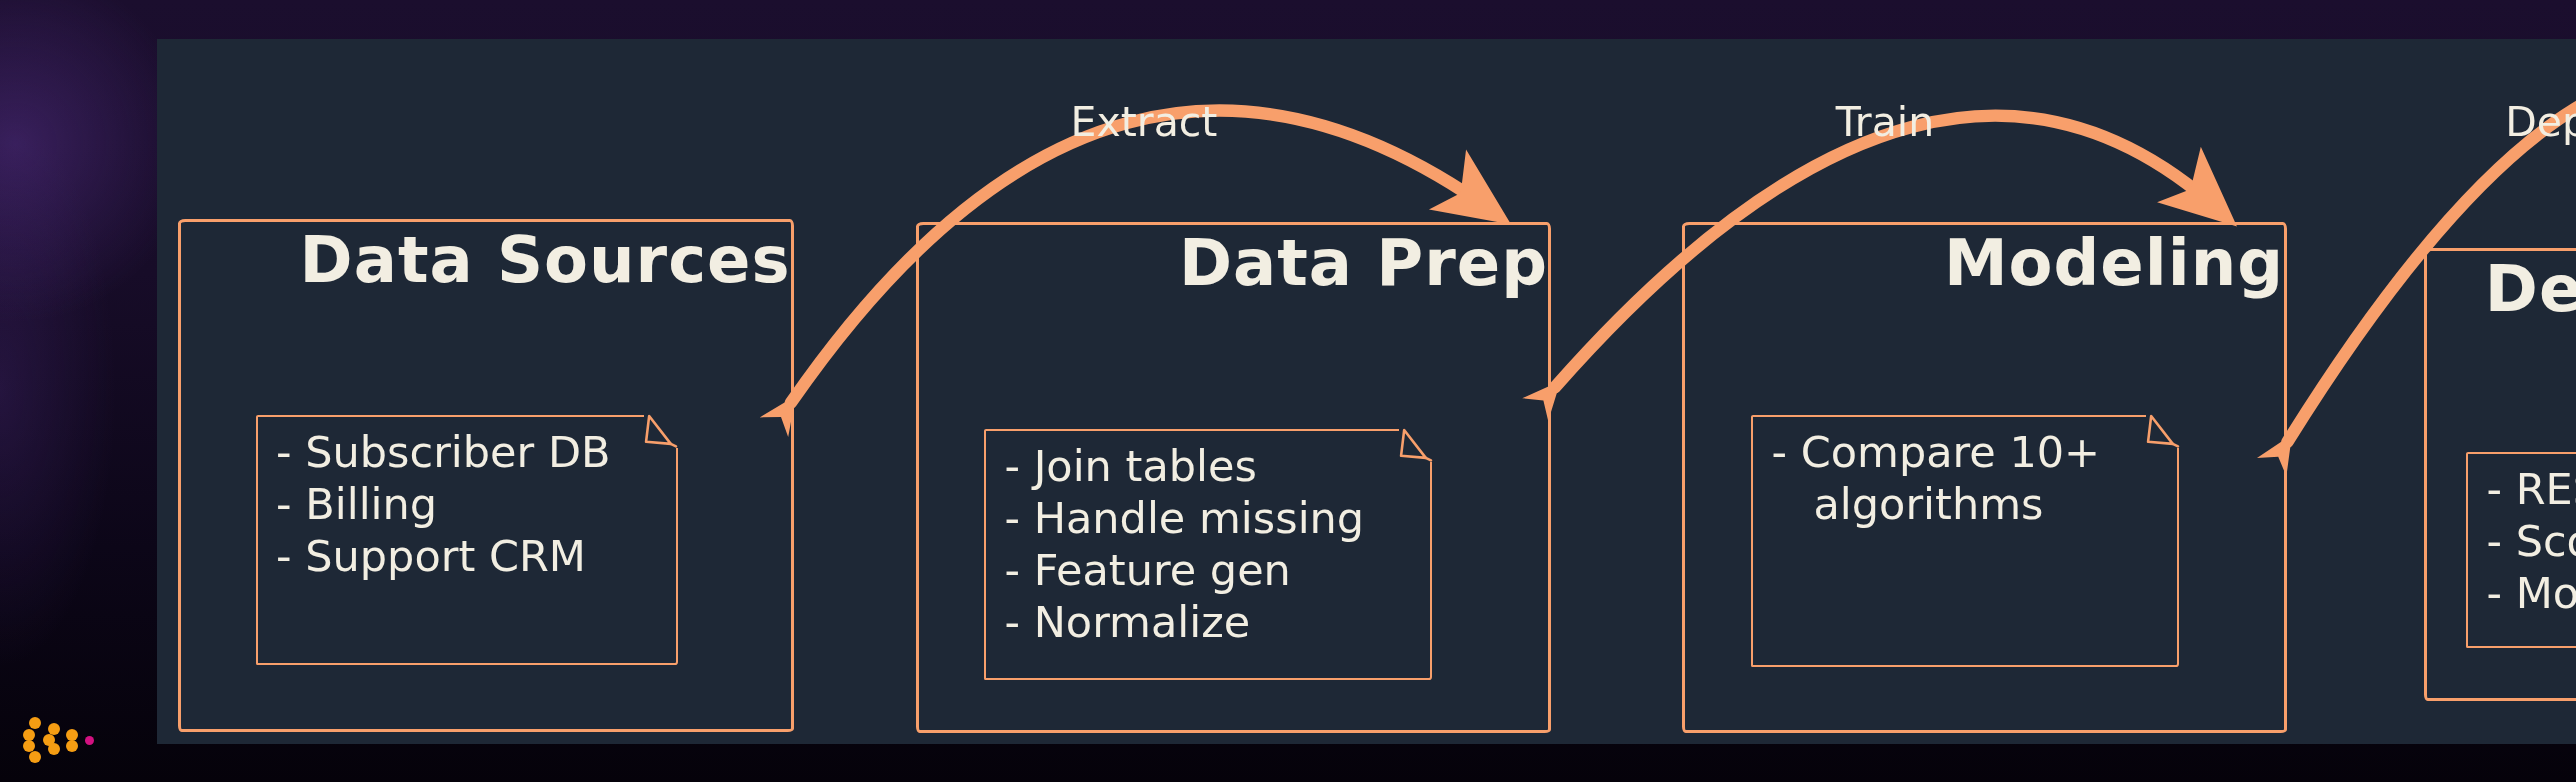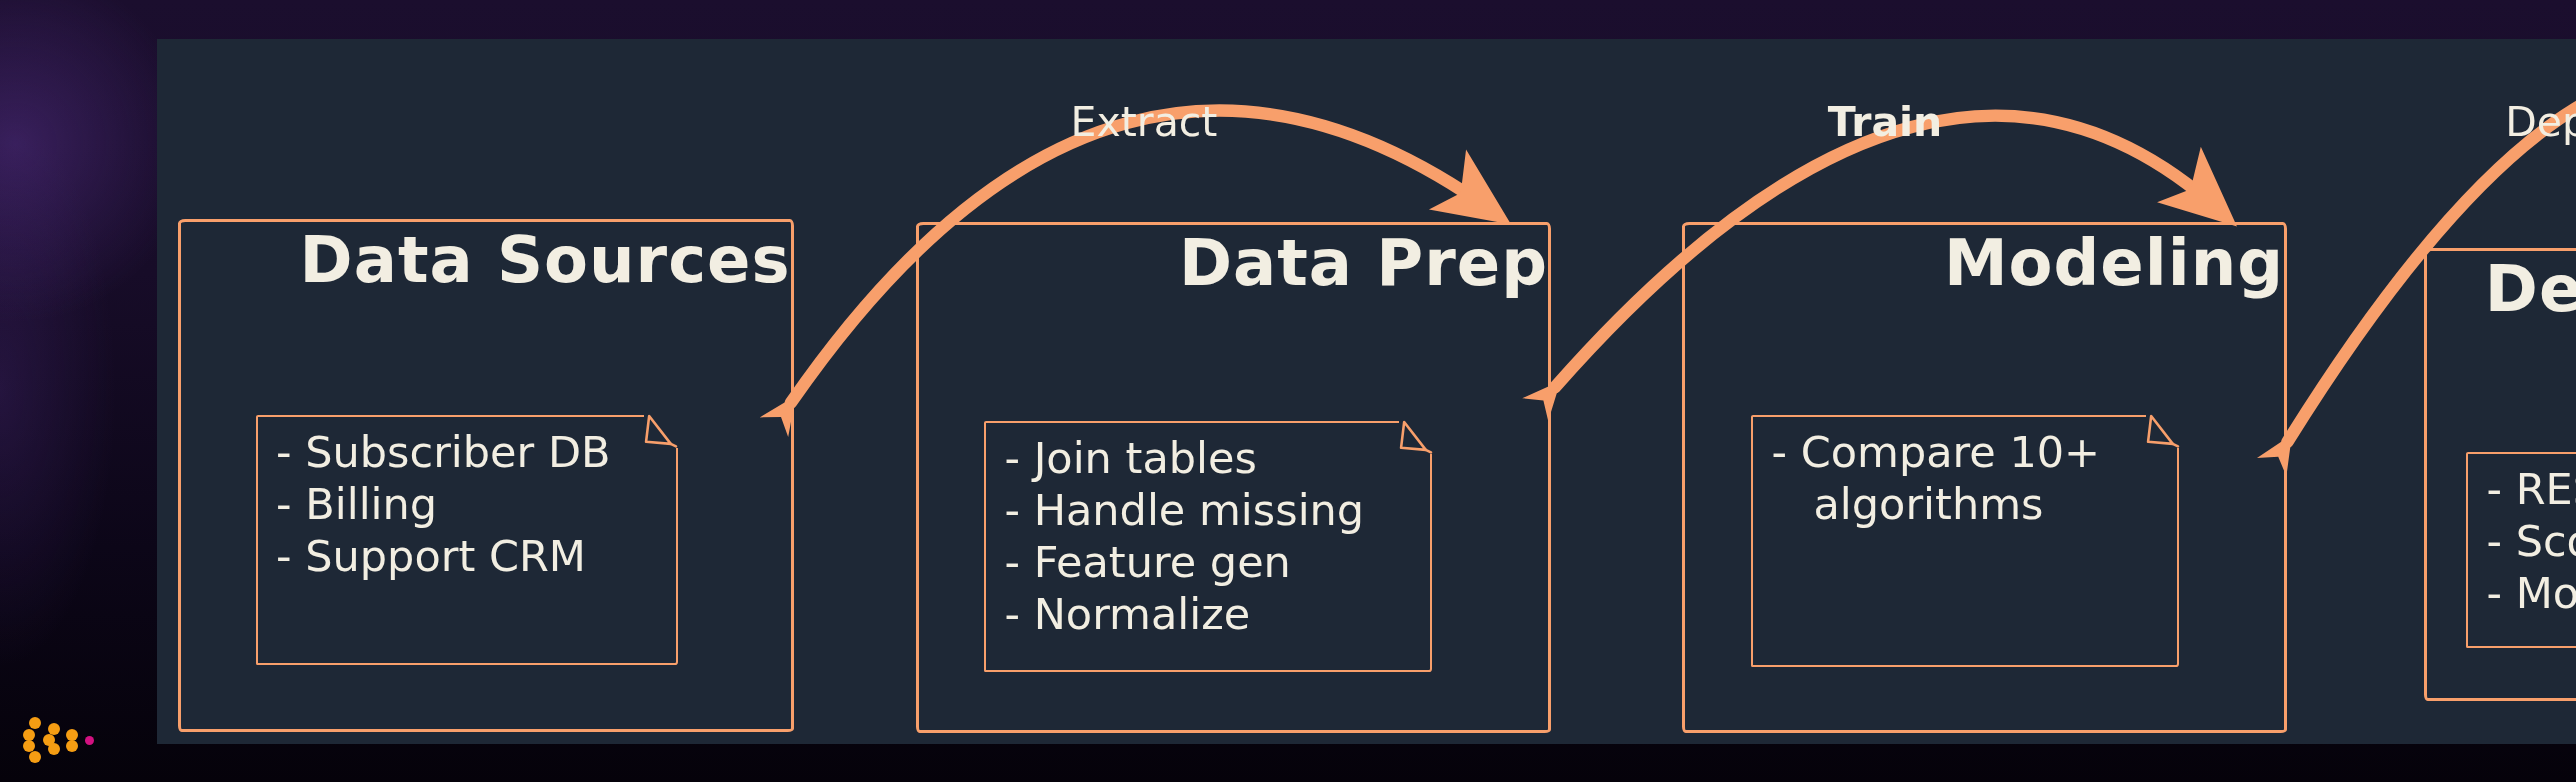--- a/index.html
+++ b/index.html
@@ -82,21 +82,21 @@
       <ul class="note-list">
         <li class="note-item">- Subscriber DB</li>
         <li class="note-item">- Billing</li>
         <li class="note-item">- Support CRM</li>
       </ul>
     </div>
   </div>
 
   <div class="stage-box" style="left:759px;top:183px;width:635px;height:511px;padding-left:26px;">
     <div class="box-title">Data Prep</div>
-    <div class="note" style="left:65px;top:196px;width:448px;height:251px;">
+    <div class="note" style="left:65px;top:204px;width:448px;height:251px;">
       <div class="fold-mask">
         <svg width="34" height="34" viewBox="0 0 66 66">
           <path class="fold-line" d="M10,4 L4,54 L52,58 Z"></path>
           <path class="fold-line" d="M52,58 L62,63"></path>
         </svg>
       </div>
       <ul class="note-list">
         <li class="note-item">- Join tables</li>
         <li class="note-item">- Handle missing</li>
         <li class="note-item">- Feature gen</li>
@@ -143,21 +143,21 @@
     <marker id="tail" markerUnits="strokeWidth" markerWidth="3.6" markerHeight="3.2" refX="0.9" refY="1.6" orient="auto-start-reverse">
       <path class="ah-fill" d="M0.2,1.6 L3.3,0.2 L2.3,1.6 L3.3,3 Z"></path>
     </marker>
   </defs>
   <path class="arrow-path" d="M 1535 782 Q 2160 -120 2900 412" marker-start="url(#tail)" marker-end="url(#head)"></path>
   <path class="arrow-path" d="M 3018 752 Q 3760 -90 4312 412" marker-start="url(#tail)" marker-end="url(#head)"></path>
   <path class="arrow-path" d="M 4440 858 Q 5180 -330 5600 448" marker-start="url(#tail)" marker-end="url(#head)"></path>
 </svg>
 
 <div class="arrow-label" style="left:1144px;text-align:right;">Extract</div>
-<div class="arrow-label" style="left:1885px;font-weight:bold;">Train</div>
+<div class="arrow-label" style="left:1885px;">Train</div>
 <div class="arrow-label" style="left:2577px;">Deploy</div>
 
 <div class="logo">
   <div class="logo-dot" style="left:8.2px;top:2.1px;"></div>
   <div class="logo-dot" style="left:2.1px;top:14.4px;"></div>
   <div class="logo-dot" style="left:2.1px;top:25px;"></div>
   <div class="logo-dot" style="left:8.2px;top:36px;"></div>
   <div class="logo-dot" style="left:27px;top:8.2px;"></div>
   <div class="logo-dot" style="left:22px;top:18.5px;"></div>
   <div class="logo-dot" style="left:27px;top:28px;"></div>

